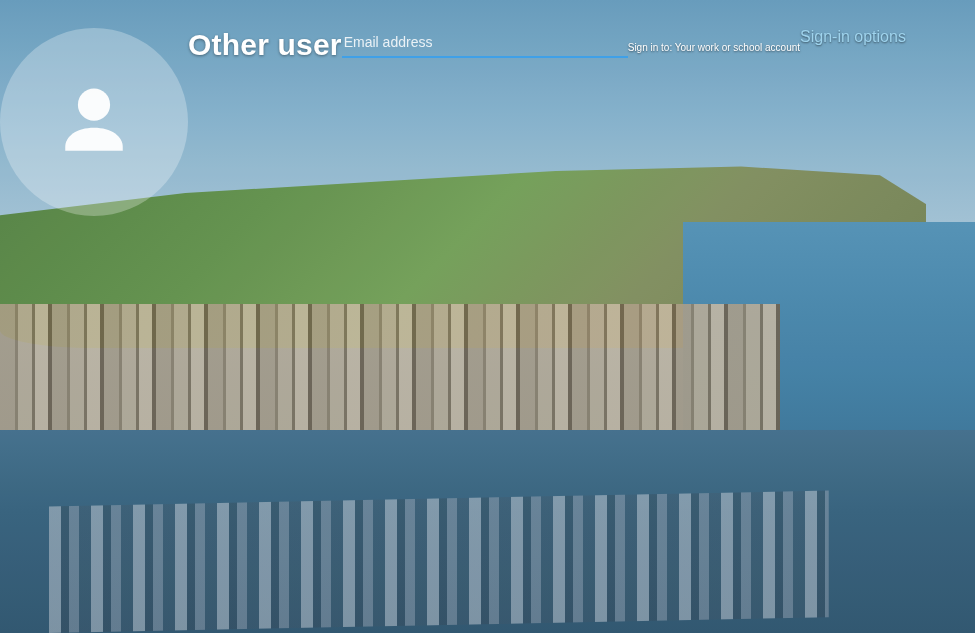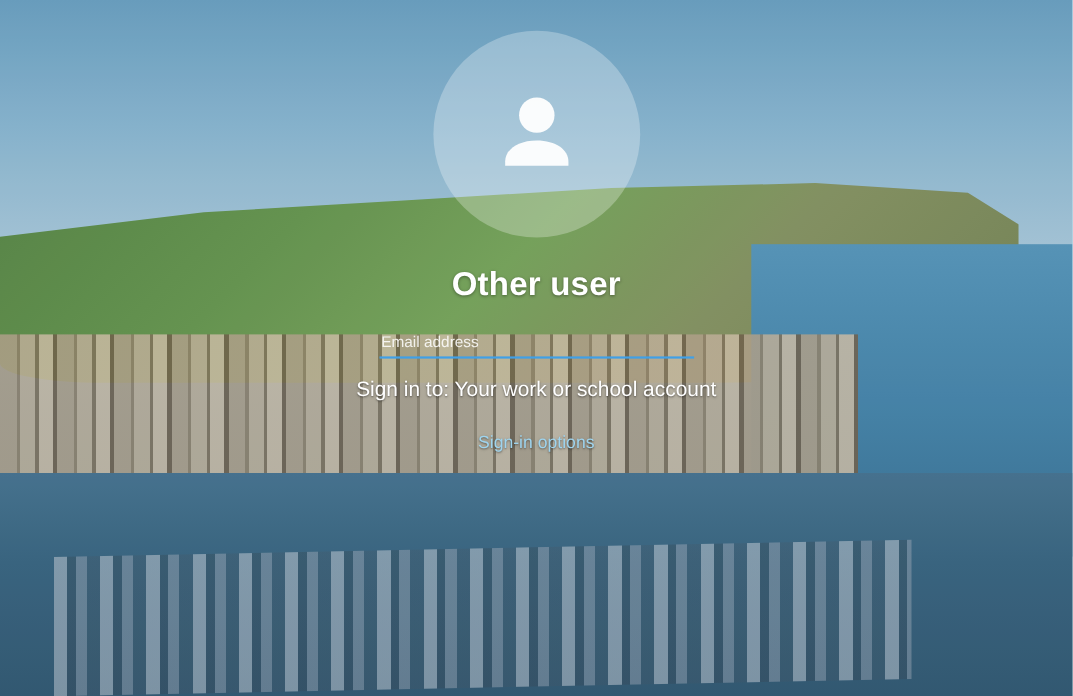--- a/index.html
+++ b/index.html
@@ -95,22 +95,21 @@
       position: absolute;
       inset: 0;
       background: rgba(0,0,0,0.05);
     }
 
     
     .login-container {
       position: absolute;
       inset: 0;
       display: flex;
-      flex-direction: column;
-      align-items: center;
+      align-items: flex-start;
       padding-top: 28px;
       color: #ffffff;
       text-shadow: 0 1px 3px rgba(0,0,0,0.4);
     }
 
     .avatar-circle {
       width: 188px;
       height: 188px;
       border-radius: 50%;
       background: rgba(255,255,255,0.28);
@@ -184,23 +183,23 @@
 
     .submit-arrow svg {
       width: 18px;
       height: 18px;
       stroke: rgba(255,255,255,0.9);
       fill: none;
       stroke-width: 1.5;
     }
 
     .sign-in-to {
-      font-size: 19px;
+      font-size: 10px;
       font-weight: 400;
-      margin-top: 0;
+      margin-top: 14px;
       margin-bottom: 28px;
       text-shadow: 0 1px 2px rgba(0,0,0,0.5);
     }
 
     .sign-in-options {
       font-size: 16px;
       color: #9fd4ee;
       cursor: pointer;
       text-shadow: 0 1px 2px rgba(0,0,0,0.5);
     }

